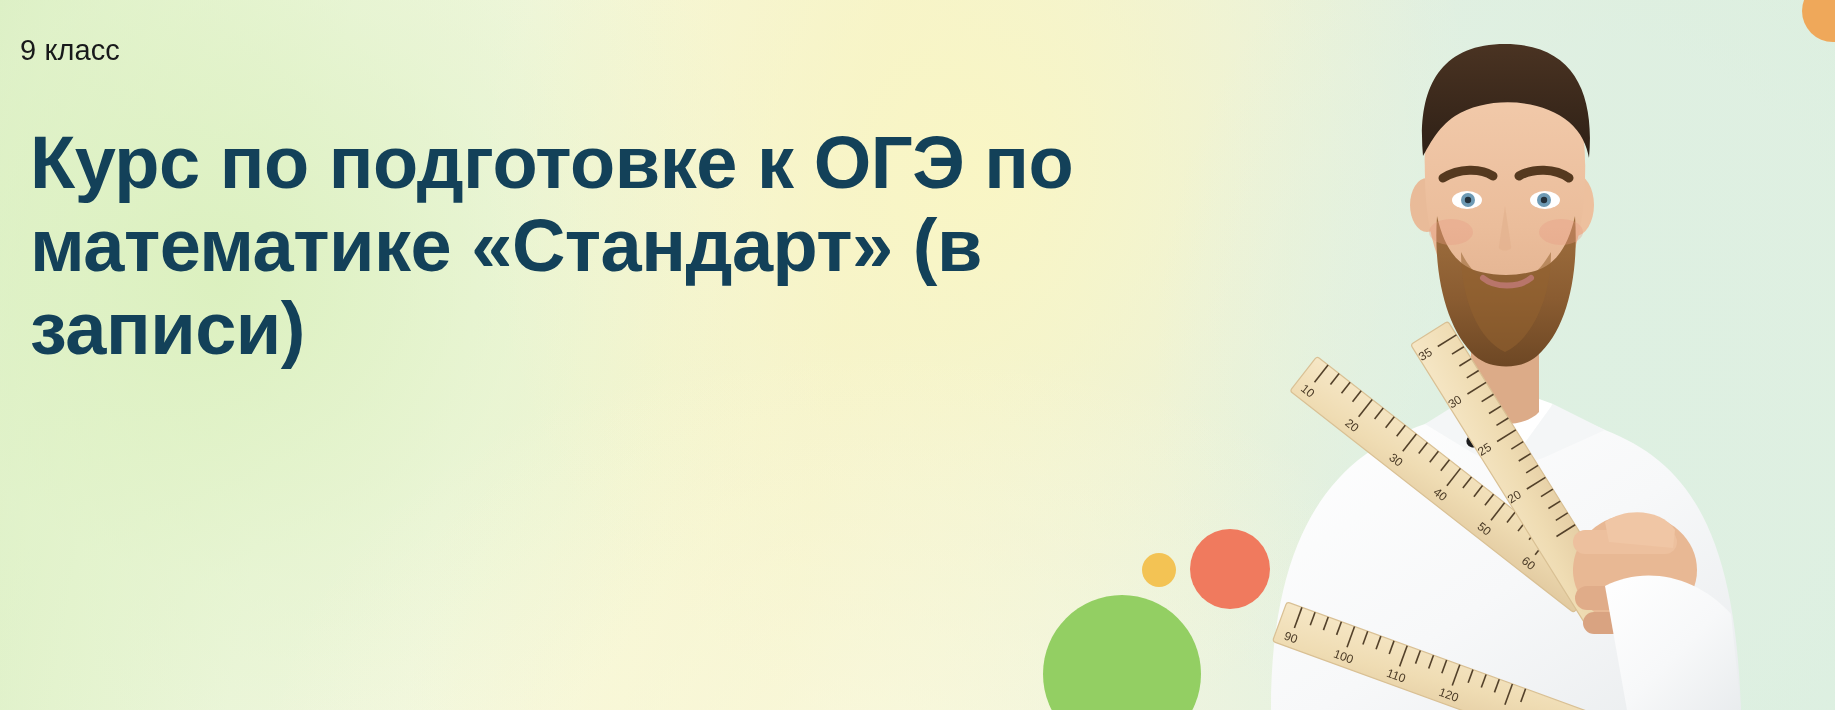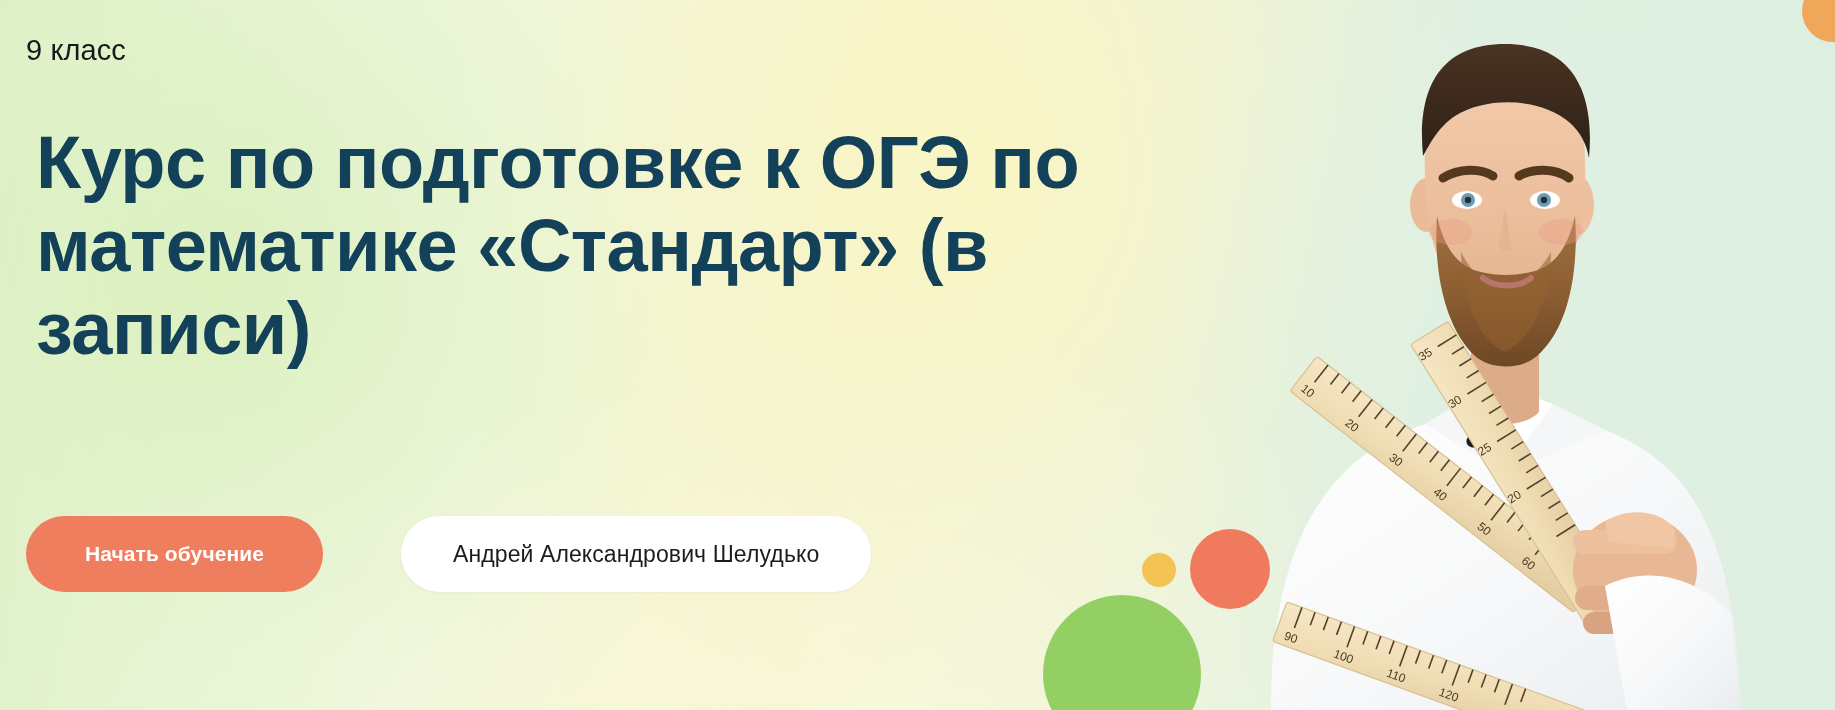--- a/index.html
+++ b/index.html
@@ -109,21 +109,21 @@
     right: 40px;
     bottom: 0;
     width: 620px;
     height: 710px;
     pointer-events: none;
   }
 
   
   .content {
     position: absolute;
-    left: 26px;
+    left: 20px;
     top: 0;
     width: 1120px;
     height: 710px;
   }
   .grade-label {
     position: absolute;
     top: 32px;
     left: 0;
     font-size: 29px;
     line-height: 1.25;
@@ -386,19 +386,15 @@
         <path d="M430 586 C 468 566, 520 574, 556 614 L 566 710 L 452 710 Z" fill="url(#shirtGrad)"></path>
       </g>
     </svg>
   </div>
 
   <div class="content">
     <div class="grade-label">9 класс</div>
 
     <h1 class="hero-title">Курс по подготовке к ОГЭ по математике «Стандарт» (в записи)</h1>
 
-    <div class="cta-row">
-      <button class="start-button">Начать обучение</button>
-      <div class="teacher-pill">Андрей Александрович Шелудько</div>
-    </div>
   </div>
 
 </div>
 
 </body></html>

